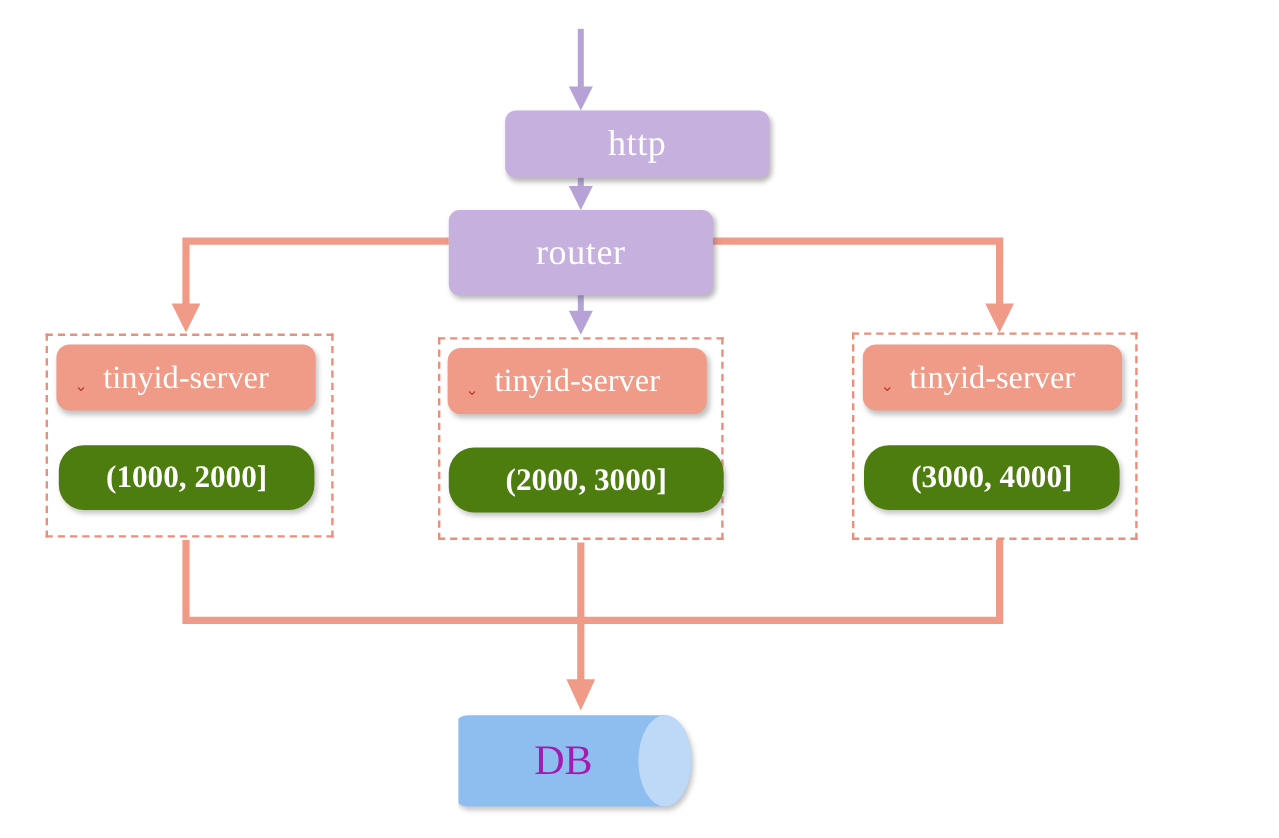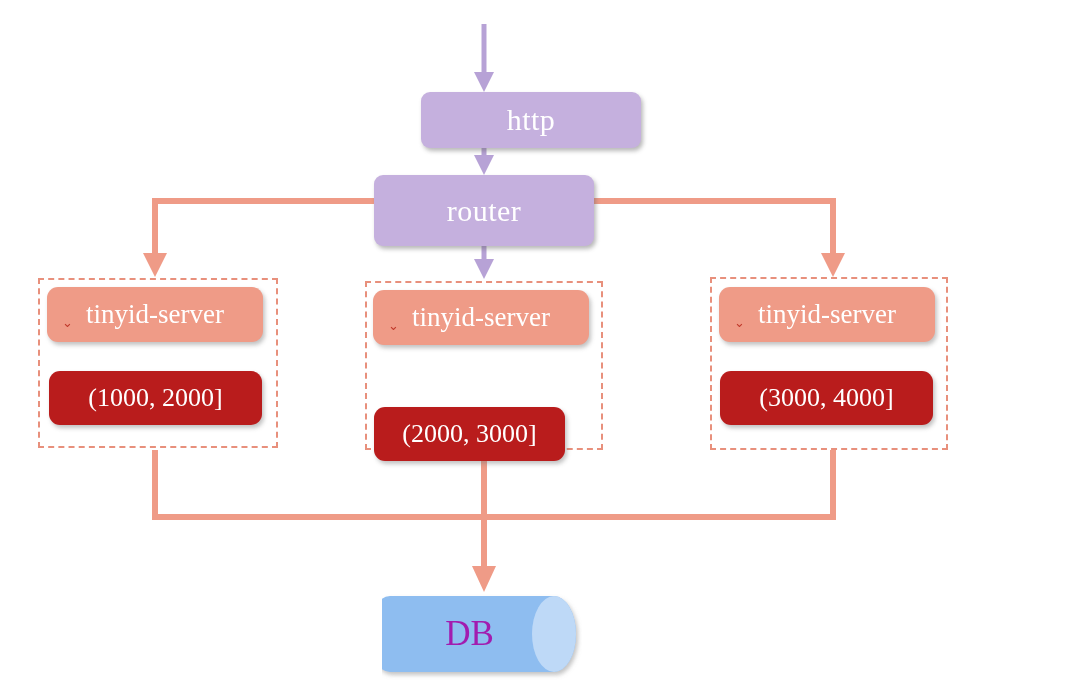--- a/index.html
+++ b/index.html
@@ -47,24 +47,25 @@
   }
 
   .node-salmon {
     background: #ef9b87;
     border-radius: 11px;
     font-size: 27px;
     box-shadow: 2px 3px 4px rgba(120, 120, 120, 0.45);
   }
 
   .node-blue {
-    background: #b91c1c;
-    border-radius: 11px;
+    background: #4d7c0f;
+    border-radius: 21px;
     font-size: 26px;
     box-shadow: 2px 3px 4px rgba(120, 120, 120, 0.45);
+    font-weight: bold;
   }
 
   
   .group-box {
     position: absolute;
     border: 2px dashed #e8907c;
     box-sizing: border-box;
     background: transparent;
   }
 
@@ -154,21 +155,21 @@
     <span>(1000, 2000]</span>
   </div>
 
   <div class="group-box" style="left:365px; top:281px; width:238px; height:169px;"></div>
 
   <div class="node node-salmon" style="left:373px; top:290px; width:216px; height:55px;">
     <span>tinyid-server</span>
   </div>
   <span class="tip-mark" style="left:388px; top:319px;">⌄</span>
 
-  <div class="node node-blue" style="left:374px; top:373px; width:191px; height:54px;margin-top:34px;">
+  <div class="node node-blue" style="left:374px; top:373px; width:229px; height:54px;">
     <span>(2000, 3000]</span>
   </div>
 
   <div class="group-box" style="left:710px; top:277px; width:238px; height:173px;"></div>
 
   <div class="node node-salmon" style="left:719px; top:287px; width:216px; height:55px;">
     <span>tinyid-server</span>
   </div>
   <span class="tip-mark" style="left:734px; top:316px;">⌄</span>
 

